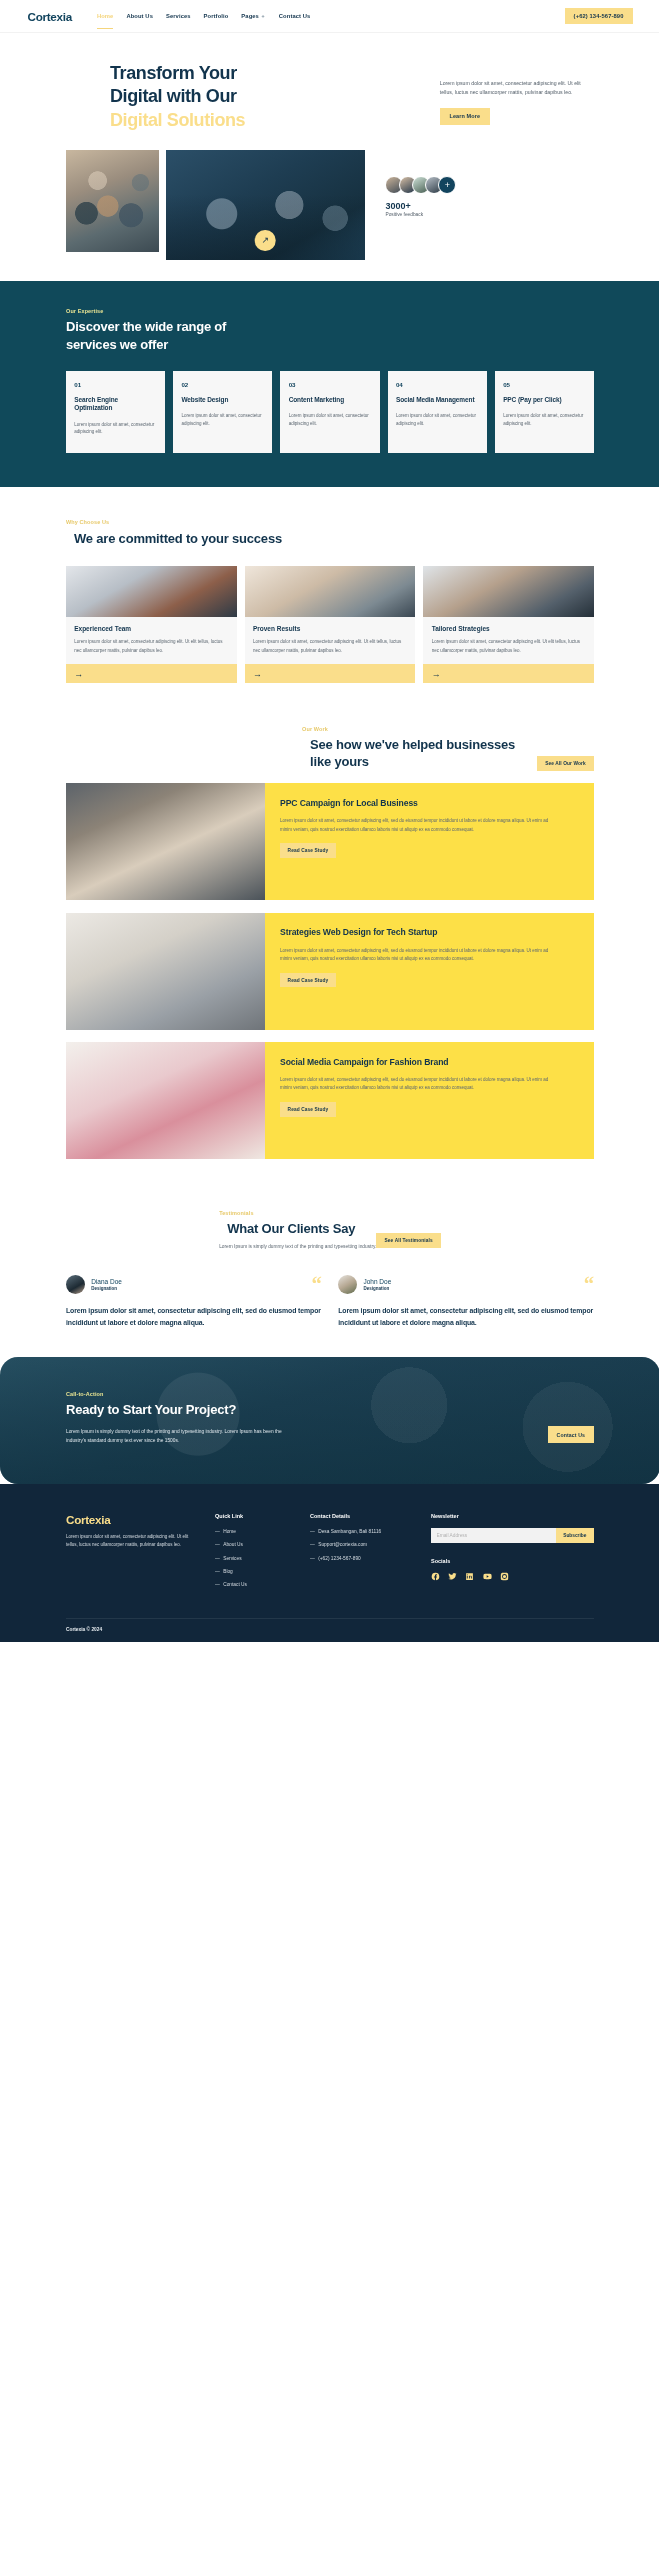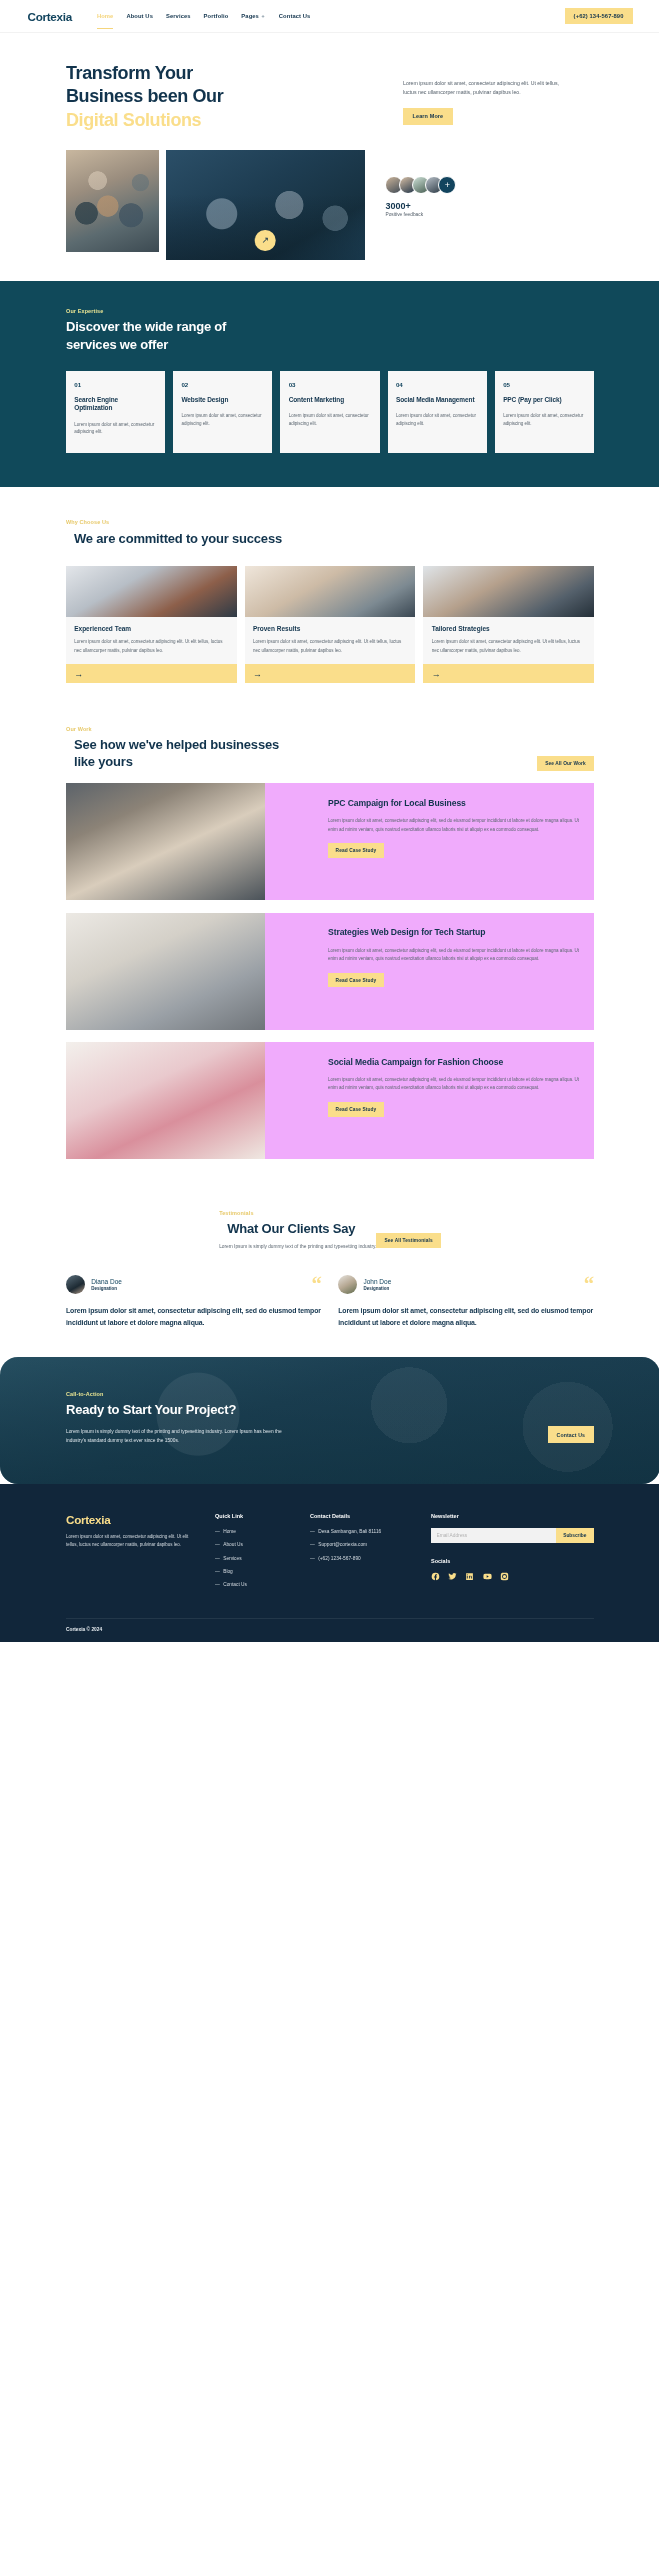--- a/index.html
+++ b/index.html
@@ -41,21 +41,21 @@
   .nav-plus { font-size: 5.5px; color: #12344d; margin-left: 1.4px; }
   .phone-btn {
     background: #fade8b; color: #12344d;
     font-size: 5.8px; font-weight: 700;
     padding: 4.8px 9px; border: none; white-space: nowrap;
     letter-spacing: 0.1px;
   }
 
   
   .hero { padding: 29px 0 20.6px; }
-  .hero-top { display: flex; gap: 41px; }
+  .hero-top { display: flex; gap: 41px; margin-left: 44px; }
   .hero-left { width: 296px; }
   .hero-title {
     font-size: 18px; line-height: 1.3; font-weight: 700;
     letter-spacing: -0.4px; color: #12344d;
   }
   .hero-title .accent { color: #fade8b; text-align: center; }
   .hero-right { width: 158px; padding-top: 16.5px; }
   .hero-desc { font-size: 5.2px; line-height: 1.75; color: #55606b; }
   .btn-yellow {
     display: inline-block; background: #fade8b; color: #12344d;
@@ -149,26 +149,26 @@
   .why-body { padding: 8.2px 8.2px 9.6px; }
   .why-name { font-size: 6.5px; font-weight: 600; color: #12344d; }
   .why-desc { font-size: 4.5px; line-height: 1.8; color: #5b6670; margin-top: 6.2px; }
   .why-foot {
     background: #fade8b; height: 19px; display: flex; align-items: center;
     padding-left: 8.2px; font-size: 9px; color: #12344d;
   }
 
   
   .work { padding: 15px 0 27.5px; }
-  .work-head { display: flex; justify-content: space-between; align-items: flex-end; }
+  .work-head { display: flex; justify-content: flex-end; align-items: flex-end; }
   .btn-sm {
     background: #fade8b; color: #12344d; font-size: 4.8px; font-weight: 700;
     padding: 4.8px 8.2px; border: none; white-space: nowrap; letter-spacing: 0.1px;
   }
-  .case { display: flex; margin-top: 12.4px; background: #f0abfc; gap: 48px; }
+  .case { display: flex; margin-top: 12.4px; background: #fde047; }
   .case-img { width: 199px; height: 117px; background-size: cover; background-position: center; flex: none; }
   .ci1 { background: linear-gradient(155deg,#5c636a 0%,#8c8377 28%,#d9cdbc 55%,#4a5259 100%); }
   .ci2 { background: linear-gradient(155deg,#ece9e4 0%,#d4d0c8 35%,#9aa0a6 70%,#6f7479 100%); }
   .ci3 { background: linear-gradient(155deg,#f3f0ec 0%,#e9c9cd 38%,#d98f9c 62%,#efe8e2 100%); }
   .case-body { padding: 13.7px 15px; flex: 1; }
   .case-title { font-size: 8.6px; font-weight: 600; line-height: 1.4; color: #12344d; letter-spacing: -0.1px; }
   .case-desc { font-size: 4.5px; line-height: 1.85; color: #5b6670; margin-top: 8.2px; max-width: 275px; }
   .case-btn {
     background: #fade8b; color: #12344d; font-size: 4.8px; font-weight: 700;
     padding: 4.8px 7.6px; border: none; margin-top: 9.6px; letter-spacing: 0.1px;
@@ -265,21 +265,21 @@
     <button class="phone-btn">(+62) 134-567-890</button>
   </div>
 </header>
 
 <section class="hero">
   <div class="inner">
     <div class="hero-top">
       <div class="hero-left">
         <h1 class="hero-title">
           <span>Transform Your</span><br>
-          <span>Business been Our</span><br>
+          <span>Digital with Our</span><br>
           <span class="accent">Digital Solutions</span>
         </h1>
       </div>
       <div class="hero-right">
         <p class="hero-desc">Lorem ipsum dolor sit amet, consectetur adipiscing elit. Ut elit tellus, luctus nec ullamcorper mattis, pulvinar dapibus leo.</p>
         <button class="btn-yellow">Learn More</button>
       </div>
     </div>
 
     <div class="hero-media">
@@ -393,21 +393,21 @@
       <div class="case-body">
         <div class="case-title">Strategies Web Design for Tech Startup</div>
         <div class="case-desc">Lorem ipsum dolor sit amet, consectetur adipiscing elit, sed do eiusmod tempor incididunt ut labore et dolore magna aliqua. Ut enim ad minim veniam, quis nostrud exercitation ullamco laboris nisi ut aliquip ex ea commodo consequat.</div>
         <button class="case-btn">Read Case Study</button>
       </div>
     </div>
 
     <div class="case">
       <div class="case-img ci3"></div>
       <div class="case-body">
-        <div class="case-title">Social Media Campaign for Fashion Choose</div>
+        <div class="case-title">Social Media Campaign for Fashion Brand</div>
         <div class="case-desc">Lorem ipsum dolor sit amet, consectetur adipiscing elit, sed do eiusmod tempor incididunt ut labore et dolore magna aliqua. Ut enim ad minim veniam, quis nostrud exercitation ullamco laboris nisi ut aliquip ex ea commodo consequat.</div>
         <button class="case-btn">Read Case Study</button>
       </div>
     </div>
   </div>
 </section>
 
 <section class="testi">
   <div class="inner">
     <div class="testi-head">

